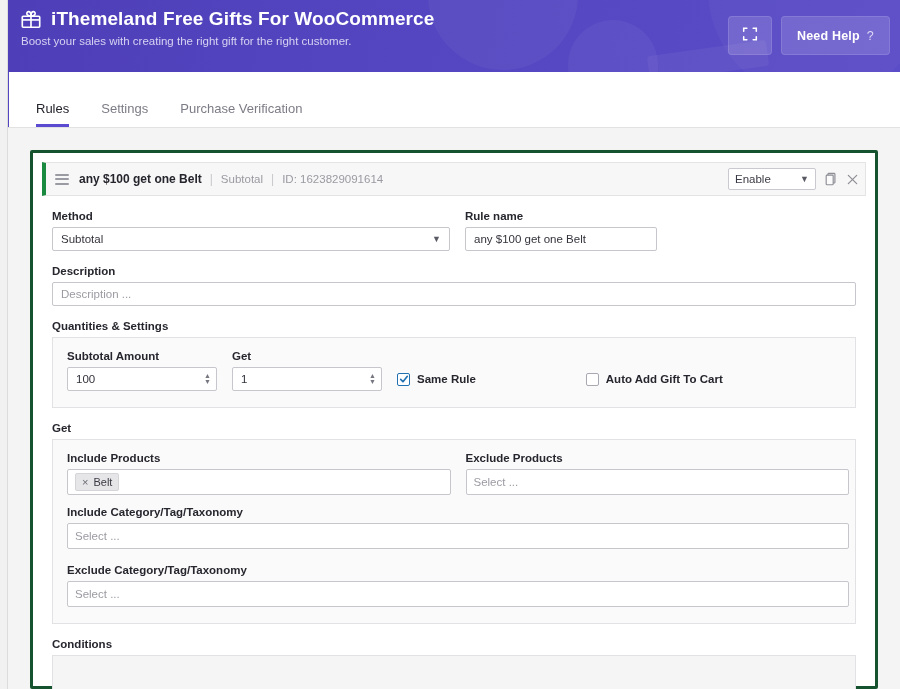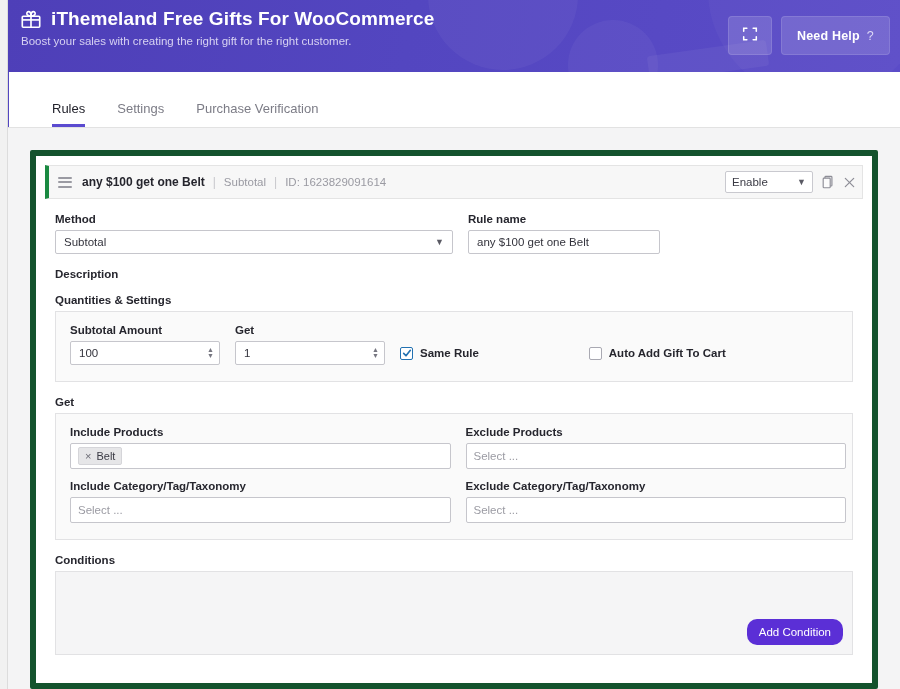--- a/index.html
+++ b/index.html
@@ -72,21 +72,21 @@
   #need-help-btn .qmark { font-weight: normal; color: #ded9f7; }
 
   
   #tabbar {
     position: relative;
     background: #fff;
     height: 56px;
     margin: 0 0 0 0;
     border-bottom: 1px solid #e2e2e2;
     display: flex; align-items: flex-end;
-    padding-left: 44px;
+    padding-left: 28px;
   }
   #tabbar::before {
     content:""; position:absolute; left:0; top:0; bottom:0; width:1px; background:#5346c0;
   }
   .tab {
     position: relative;
     font-size: 13px;
     color: #7c7c86;
     padding: 0 0 11px 0;
     margin-right: 32px;
@@ -102,21 +102,21 @@
 
   
   #content {
     background: #f4f4f5;
     padding: 22px 22px 0 22px;
     height: calc(689px - 72px - 56px);
   }
 
   #rule-card {
     background: #fff;
-    border: 6px solid #14532d;
+    border: 3px solid #14532d;
     border-radius: 2px;
     height: 100%;
     padding: 9px;
   }
 
   
   #rule-header {
     position: relative;
     height: 34px;
     background: #f7f7f7;
@@ -214,21 +214,21 @@
     min-height: 26px; border: 1px solid #c6c6cc; border-radius: 2px; background: #fff;
     display: flex; align-items: center; padding: 3px 7px; font-size: 11.5px;
   }
   .selectbox.placeholder { color: #9b9ba3; }
   .chip {
     background: #e6e6e8; border: 1px solid #d5d5d9; border-radius: 2px;
     font-size: 11px; color: #3a3a44;
     padding: 2px 6px; display: inline-flex; align-items: center; gap: 5px;
   }
   .chip .x { color: #6b6b74; font-size: 11px; cursor: pointer; }
-  .sub-row { margin-top: 11px; }
+  .sub-row { margin-top: 11px; flex-direction: column; }
 
   
   #conditions-panel {
     border: 1px solid #e2e2e4; background: #f5f5f6;
     height: 84px; position: relative;
   }
   #add-condition-btn {
     position: absolute; right: 9px; bottom: 9px;
     background: #5b2fd6; color: #fff;
     font-size: 11.5px;
@@ -345,20 +345,23 @@
           <div class="col-rulename">
             <span class="field-label">Rule name</span>
             <div class="txt">
               <span>any $100 get one Belt</span>
             </div>
           </div>
         </div>
 
         <div class="block">
           <span class="field-label">Description</span>
+          <div class="txt placeholder">
+            <span>Description ...</span>
+          </div>
         </div>
 
         <div class="block">
           <div class="group-title">Quantities &amp; Settings</div>
           <div class="panel">
             <div id="qty-row">
               <div class="qty-field">
                 <span class="field-label">Subtotal Amount</span>
                 <div class="numbox">
                   <span>100</span>

